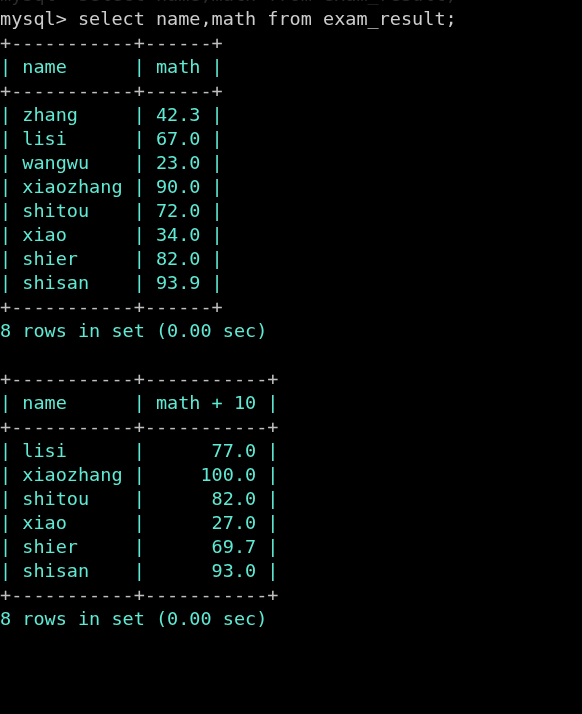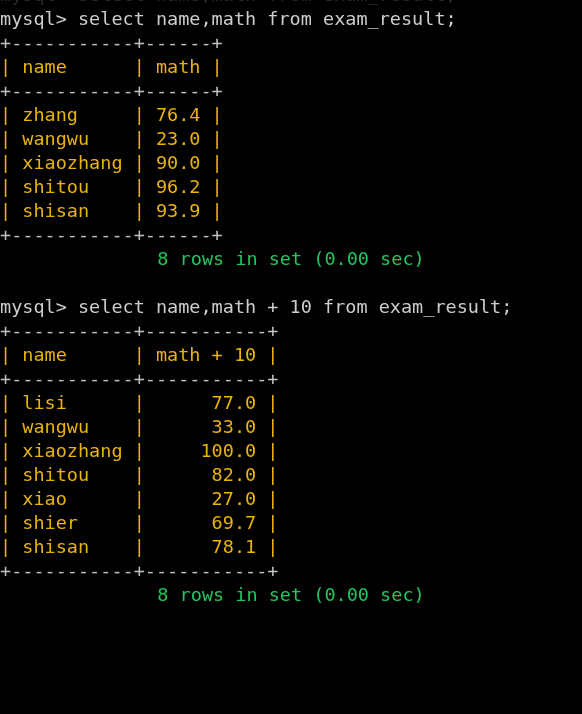--- a/index.html
+++ b/index.html
@@ -30,64 +30,65 @@
     position: absolute;
     left: 0px;
     top: -17px;
     width: 582px;
   }
   .line {
     white-space: pre;
     height: 24px;
     line-height: 24px;
     font-size: 18.5px;
-    color: #eab308;
+    color: #5eead4;
     font-family: "DejaVu Sans Mono", "Liberation Mono", monospace;
     margin: 0;
     padding: 0;
     overflow: hidden;
   }
   .line.blank { color: transparent; }
   .rule { color: #c0bfbe; }
   .prompt-line { color: #cdcdcd; }
-  .status-line { color: #22c55e; text-align: center; }
+  .status-line { color: #5eead4; }
   .ghost {
     color: #2a2a2e;
   }
 </style>
 </head>
 <body>
 
 <div id="terminal">
   <div class="screen">
 
     <div class="line ghost">mysql&gt; select name,math from exam_result;</div>
 
     <div class="line prompt-line">mysql&gt; select name,math from exam_result;</div>
     <div class="line rule">+-----------+------+</div>
     <div class="line">| name      | math |</div>
     <div class="line rule">+-----------+------+</div>
-    <div class="line">| zhang     | 76.4 |</div>
+    <div class="line">| zhang     | 42.3 |</div>
+    <div class="line">| lisi      | 67.0 |</div>
     <div class="line">| wangwu    | 23.0 |</div>
     <div class="line">| xiaozhang | 90.0 |</div>
-    <div class="line">| shitou    | 96.2 |</div>
+    <div class="line">| shitou    | 72.0 |</div>
+    <div class="line">| xiao      | 34.0 |</div>
+    <div class="line">| shier     | 82.0 |</div>
     <div class="line">| shisan    | 93.9 |</div>
     <div class="line rule">+-----------+------+</div>
     <div class="line status-line">8 rows in set (0.00 sec)</div>
 
     <div class="line blank"> </div>
 
-    <div class="line prompt-line">mysql&gt; select name,math + 10 from exam_result;</div>
     <div class="line rule">+-----------+-----------+</div>
     <div class="line">| name      | math + 10 |</div>
     <div class="line rule">+-----------+-----------+</div>
     <div class="line">| lisi      |      77.0 |</div>
-    <div class="line">| wangwu    |      33.0 |</div>
     <div class="line">| xiaozhang |     100.0 |</div>
     <div class="line">| shitou    |      82.0 |</div>
     <div class="line">| xiao      |      27.0 |</div>
     <div class="line">| shier     |      69.7 |</div>
-    <div class="line">| shisan    |      78.1 |</div>
+    <div class="line">| shisan    |      93.0 |</div>
     <div class="line rule">+-----------+-----------+</div>
     <div class="line status-line">8 rows in set (0.00 sec)</div>
 
   </div>
 </div>
 
 </body></html>

